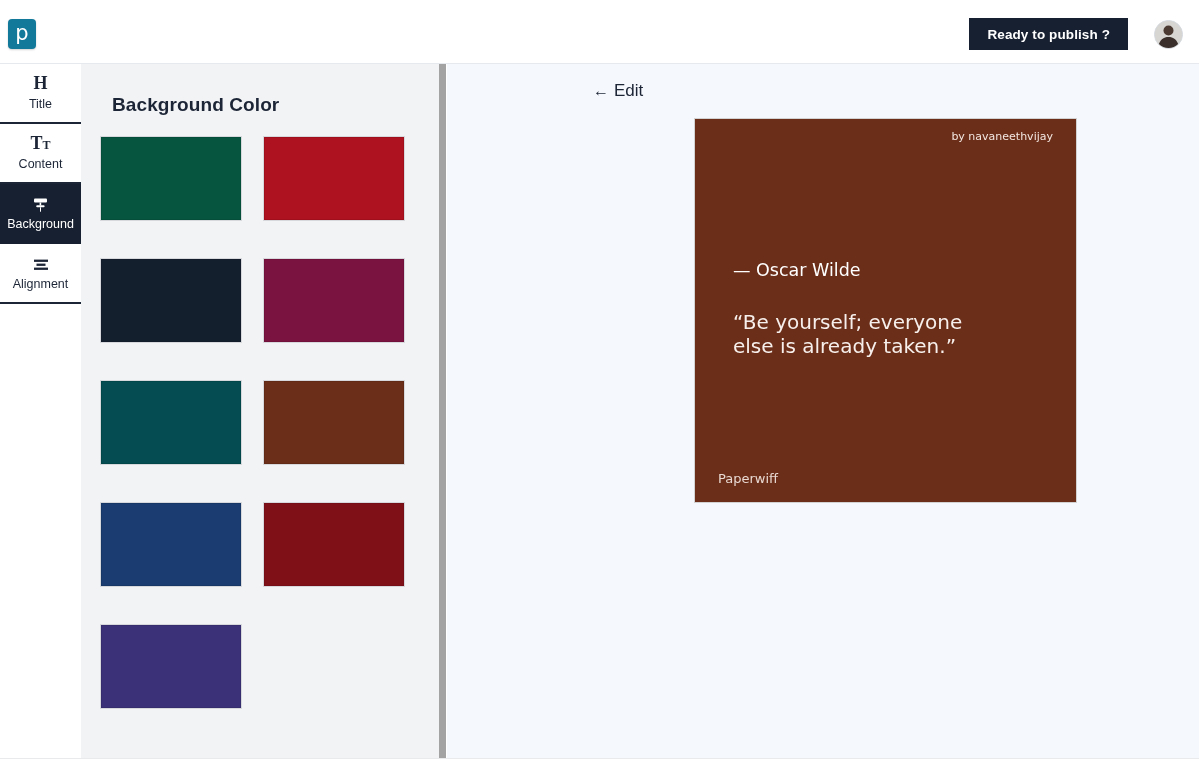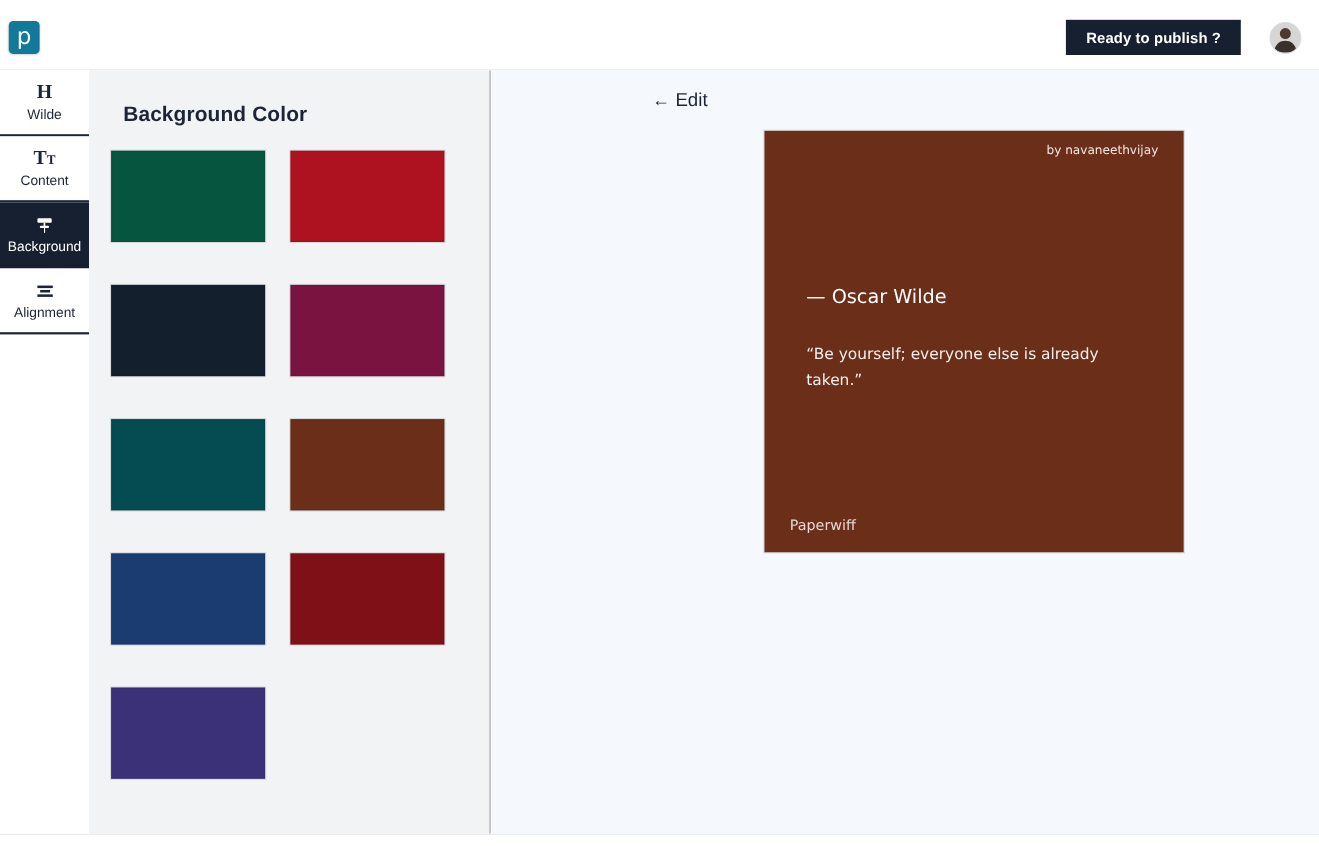--- a/index.html
+++ b/index.html
@@ -130,21 +130,21 @@
   .rail-icon .small-t { font-size: 12px; }
 
   
   .panel-left {
     position: absolute;
     left: 81px;
     top: 64px;
     width: 365px;
     height: 694px;
     background: #f2f3f5;
-    border-right: 1px solid #a3a3a3;
+    border-right: 7px solid #a3a3a3;
     box-sizing: border-box;
   }
   .panel-title {
     position: absolute;
     left: 31px;
     top: 30px;
     font-size: 19px;
     font-weight: bold;
     color: #1c2536;
     letter-spacing: .1px;
@@ -213,21 +213,21 @@
     top: 141px;
     font-size: 17.5px;
     color: #ffffff;
     font-family: "DejaVu Sans", sans-serif;
   }
   .card-quote {
     position: absolute;
     left: 38px;
     top: 191px;
     width: 272px;
-    font-size: 14px;
+    font-size: 20px;
     line-height: 24px;
     color: #f7efeb;
     font-family: "DejaVu Sans", sans-serif;
   }
   .card-brand {
     position: absolute;
     left: 23px;
     bottom: 16px;
     font-size: 13px;
     color: #e9d9d2;
@@ -260,21 +260,21 @@
       <circle cx="13.5" cy="9.5" r="5" fill="#4a3a31"></circle>
       <path d="M3 27 C4 18.5 9 16 13.5 16 C18 16 23 18.5 24 27 Z" fill="#3a2f2a"></path>
     </svg>
   </div>
 </div>
 
 <div class="rail">
 
   <div class="rail-item">
     <span class="rail-icon">H</span>
-    <span class="rail-label">Wilde</span>
+    <span class="rail-label">Title</span>
   </div>
 
   <div class="rail-item">
     <span class="rail-icon">T<span class="small-t">T</span></span>
     <span class="rail-label">Content</span>
   </div>
 
   <div class="rail-item active">
     <span class="rail-icon">
       <svg width="18" height="18" viewBox="0 0 18 18">

